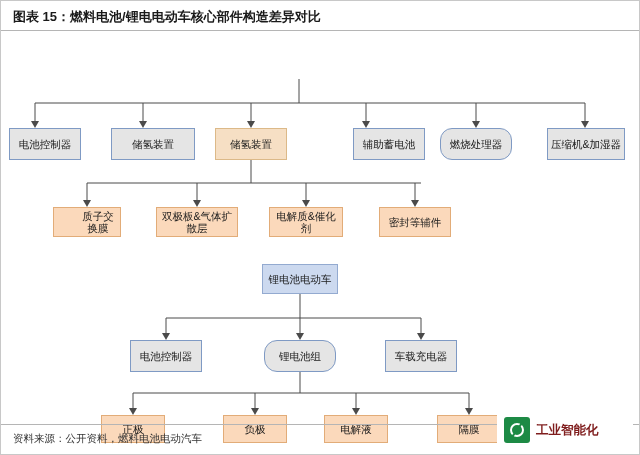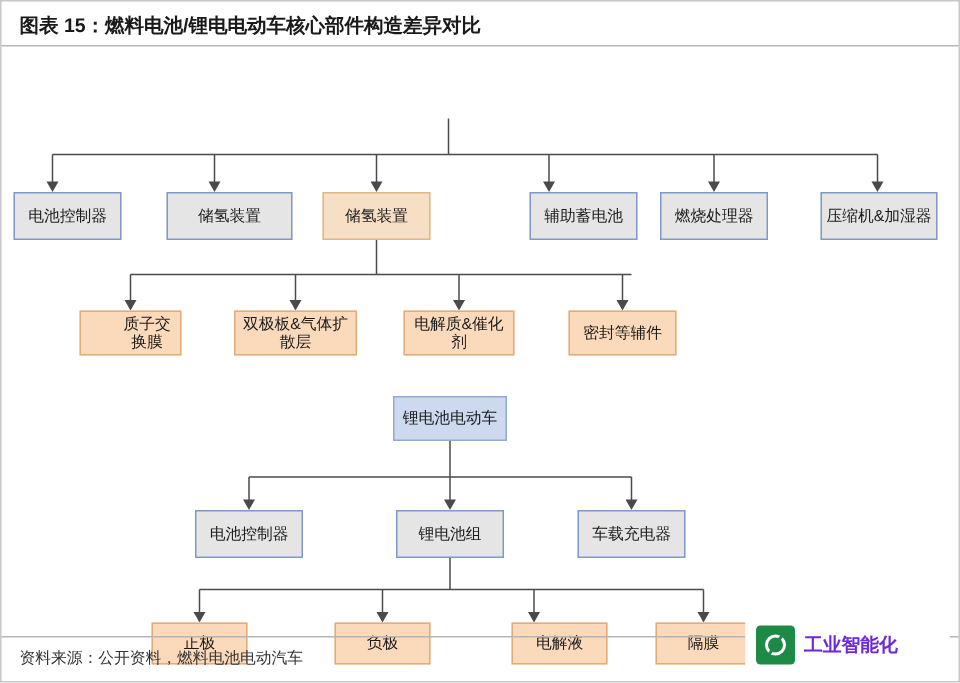--- a/index.html
+++ b/index.html
@@ -99,21 +99,21 @@
     left: 12px;
     top: 3px;
     width: 2px;
     height: 20px;
     background: #1d8a45;
     transform: rotate(35deg);
   }
   .logo-text {
     font-size: 12.5px;
     font-weight: bold;
-    color: #6d28d9;
+    color: #7f1d1d;
     white-space: nowrap;
     text-align: center;
   }
   
   .canvas {
     position: absolute;
     left: 0;
     top: 30px;
     width: 638px;
     height: 393px;
@@ -230,21 +230,21 @@
     </div>
     <div class="node blue-dark" style="left:110px; top:97px; width:84px; height:32px;">
       <span>储氢装置</span>
     </div>
     <div class="node tan" style="left:214px; top:97px; width:72px; height:32px;">
       <span>储氢装置</span>
     </div>
     <div class="node blue-dark" style="left:329px; top:97px; width:72px; height:32px;margin-left:23px;">
       <span>辅助蓄电池</span>
     </div>
-    <div class="node blue-dark" style="left:439px; top:97px; width:72px; height:32px;">
+    <div class="node blue-dark" style="left:439px; top:97px; width:72px; height:32px;border-radius:12px;">
       <span>燃烧处理器</span>
     </div>
     <div class="node blue-dark" style="left:546px; top:97px; width:78px; height:32px;">
       <span>压缩机&amp;加湿器</span>
     </div>
 
     <div class="node peach" style="left:52px; top:176px; width:68px; height:30px;padding-left:24px;">
       <span>质子交换膜</span>
     </div>
     <div class="node peach" style="left:155px; top:176px; width:82px; height:30px;">
@@ -257,34 +257,34 @@
       <span>密封等辅件</span>
     </div>
 
     <div class="node blue-light" style="left:261px; top:233px; width:76px; height:30px;">
       <span>锂电池电动车</span>
     </div>
 
     <div class="node blue-dark" style="left:129px; top:309px; width:72px; height:32px;">
       <span>电池控制器</span>
     </div>
-    <div class="node blue-dark" style="left:263px; top:309px; width:72px; height:32px;">
+    <div class="node blue-dark" style="left:263px; top:309px; width:72px; height:32px;border-radius:13px;">
       <span>锂电池组</span>
     </div>
     <div class="node blue-dark" style="left:384px; top:309px; width:72px; height:32px;">
       <span>车载充电器</span>
     </div>
 
     <div class="node peach" style="left:100px; top:384px; width:64px; height:28px;">
       <span>正极</span>
     </div>
     <div class="node peach" style="left:222px; top:384px; width:64px; height:28px;">
       <span>负极</span>
     </div>
-    <div class="node peach" style="left:340px; top:384px; width:64px; height:28px;">
+    <div class="node peach" style="left:323px; top:384px; width:64px; height:28px;">
       <span>电解液</span>
     </div>
     <div class="node peach" style="left:436px; top:384px; width:64px; height:28px;">
       <span>隔膜</span>
     </div>
 
   </div>
 
   <div class="footer-bar">
     <div class="footer-text">资料来源：公开资料，燃料电池电动汽车</div>

